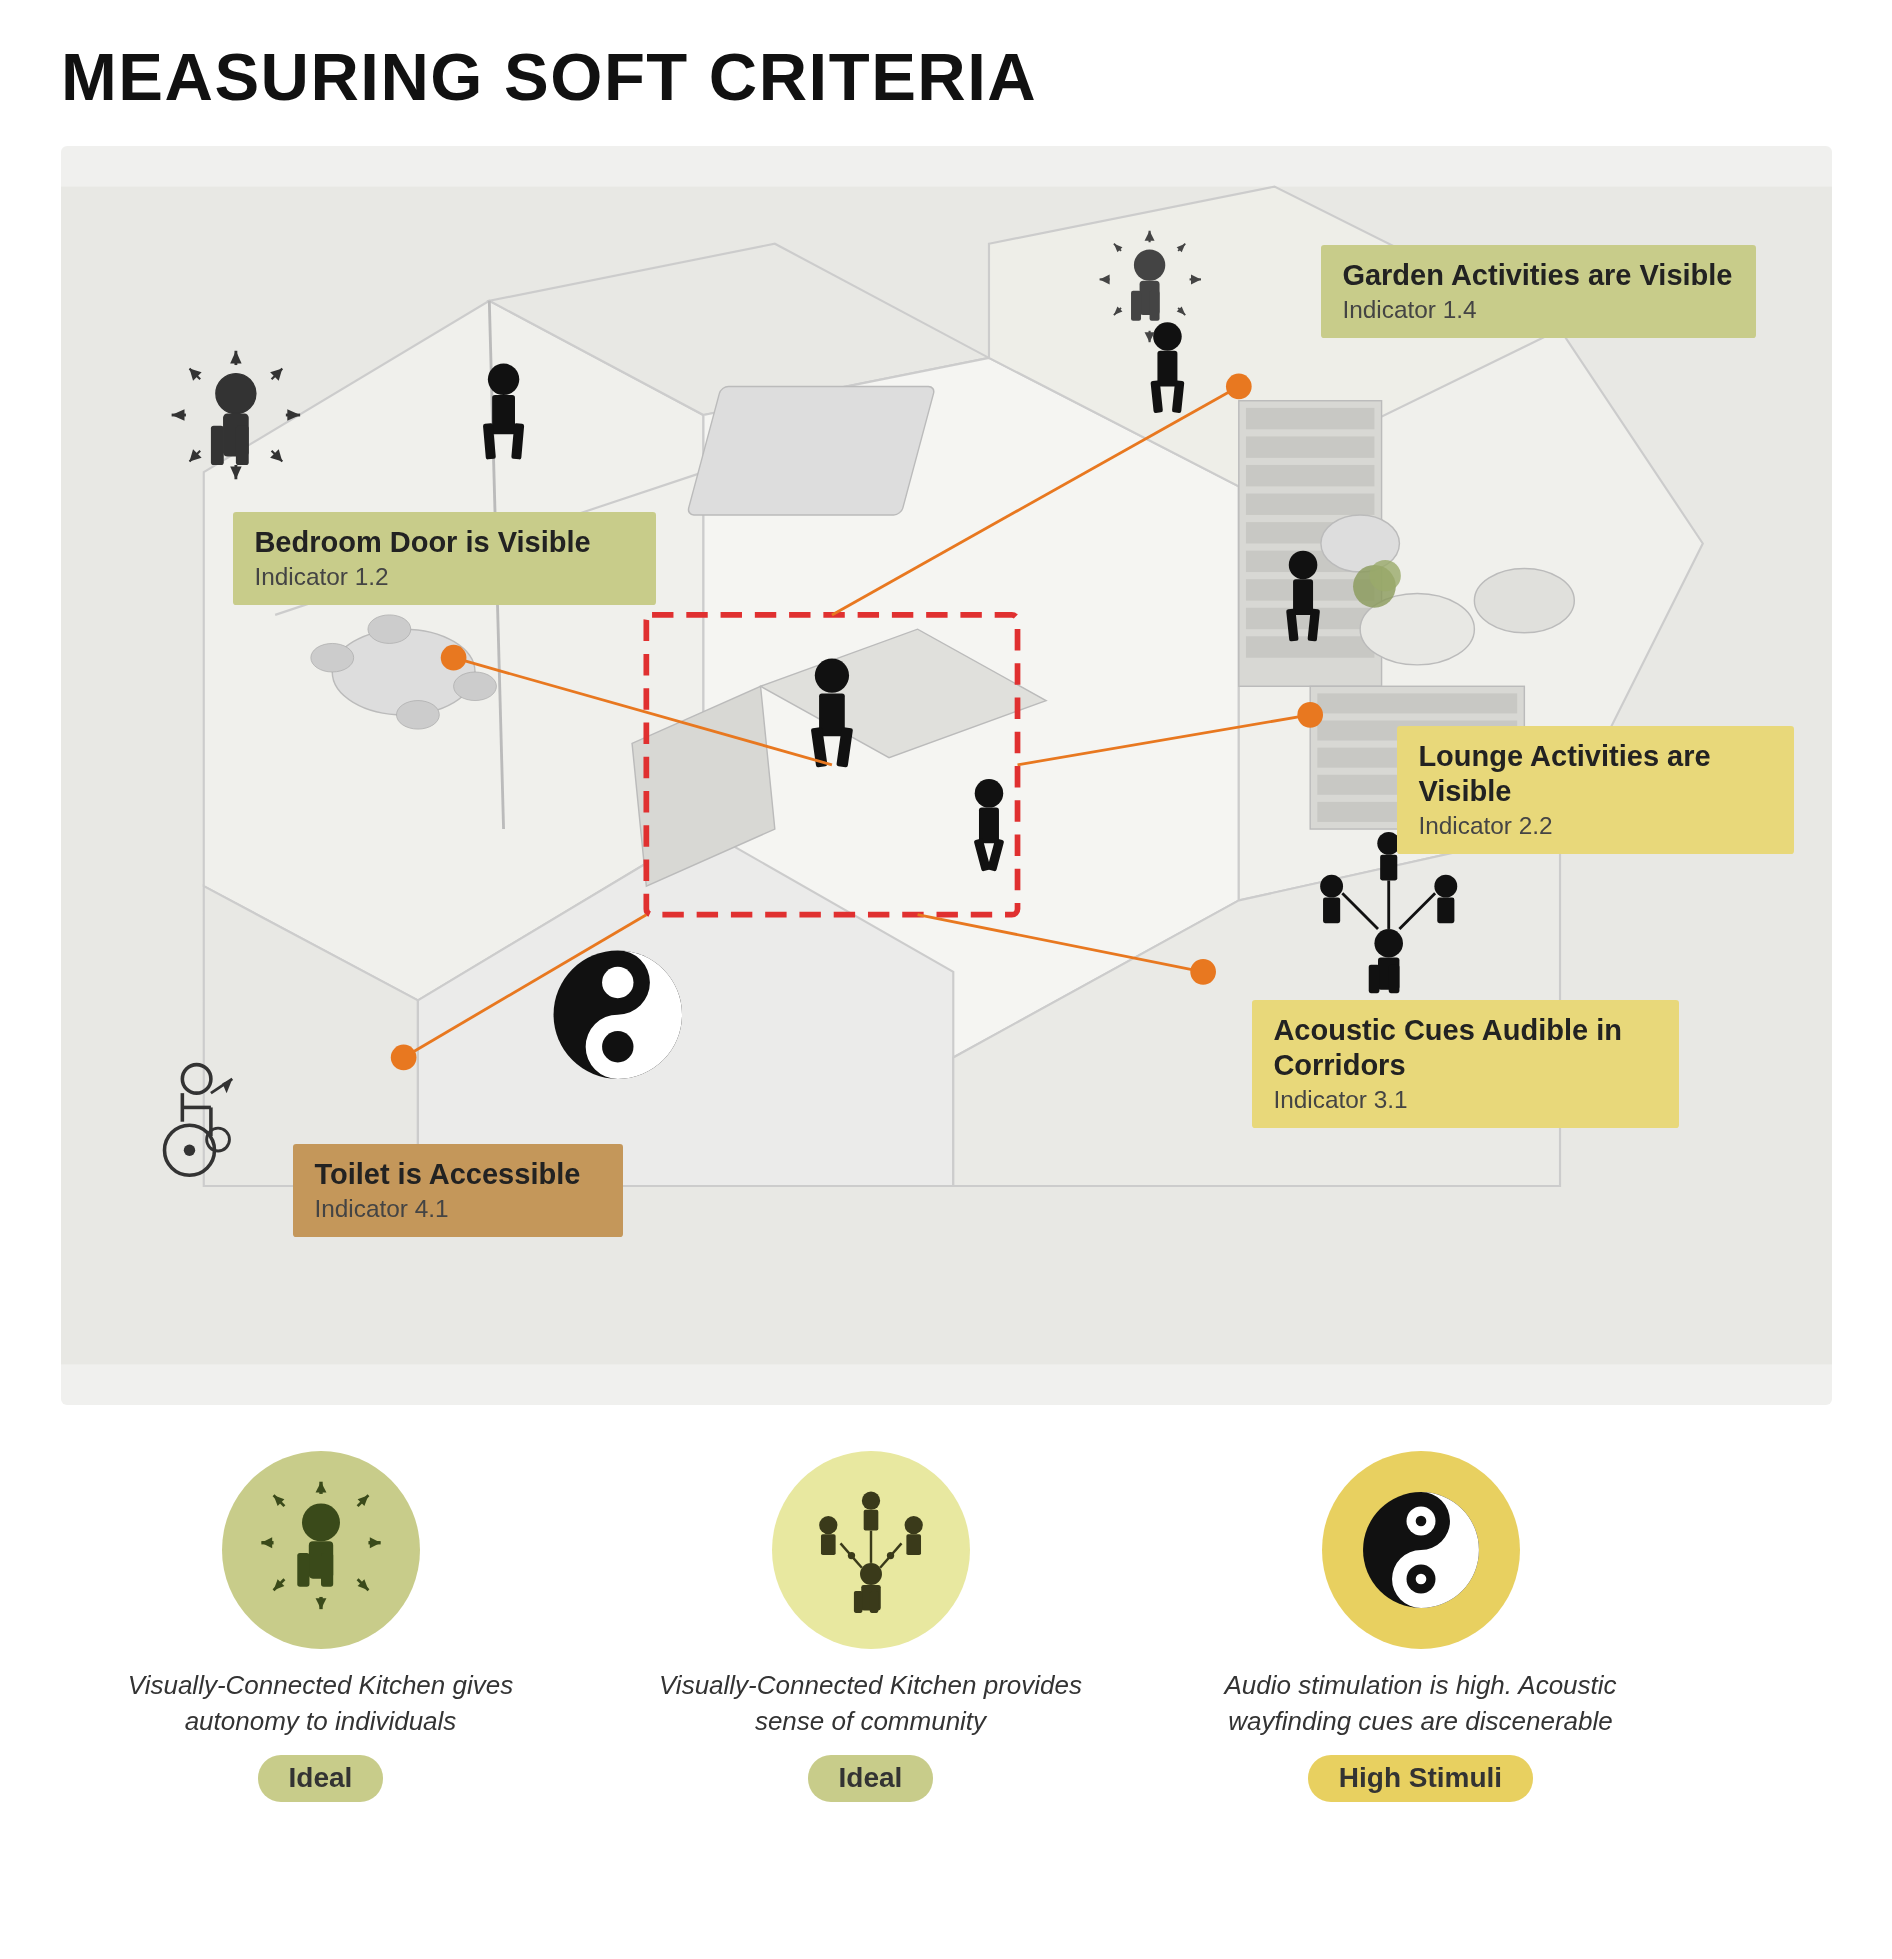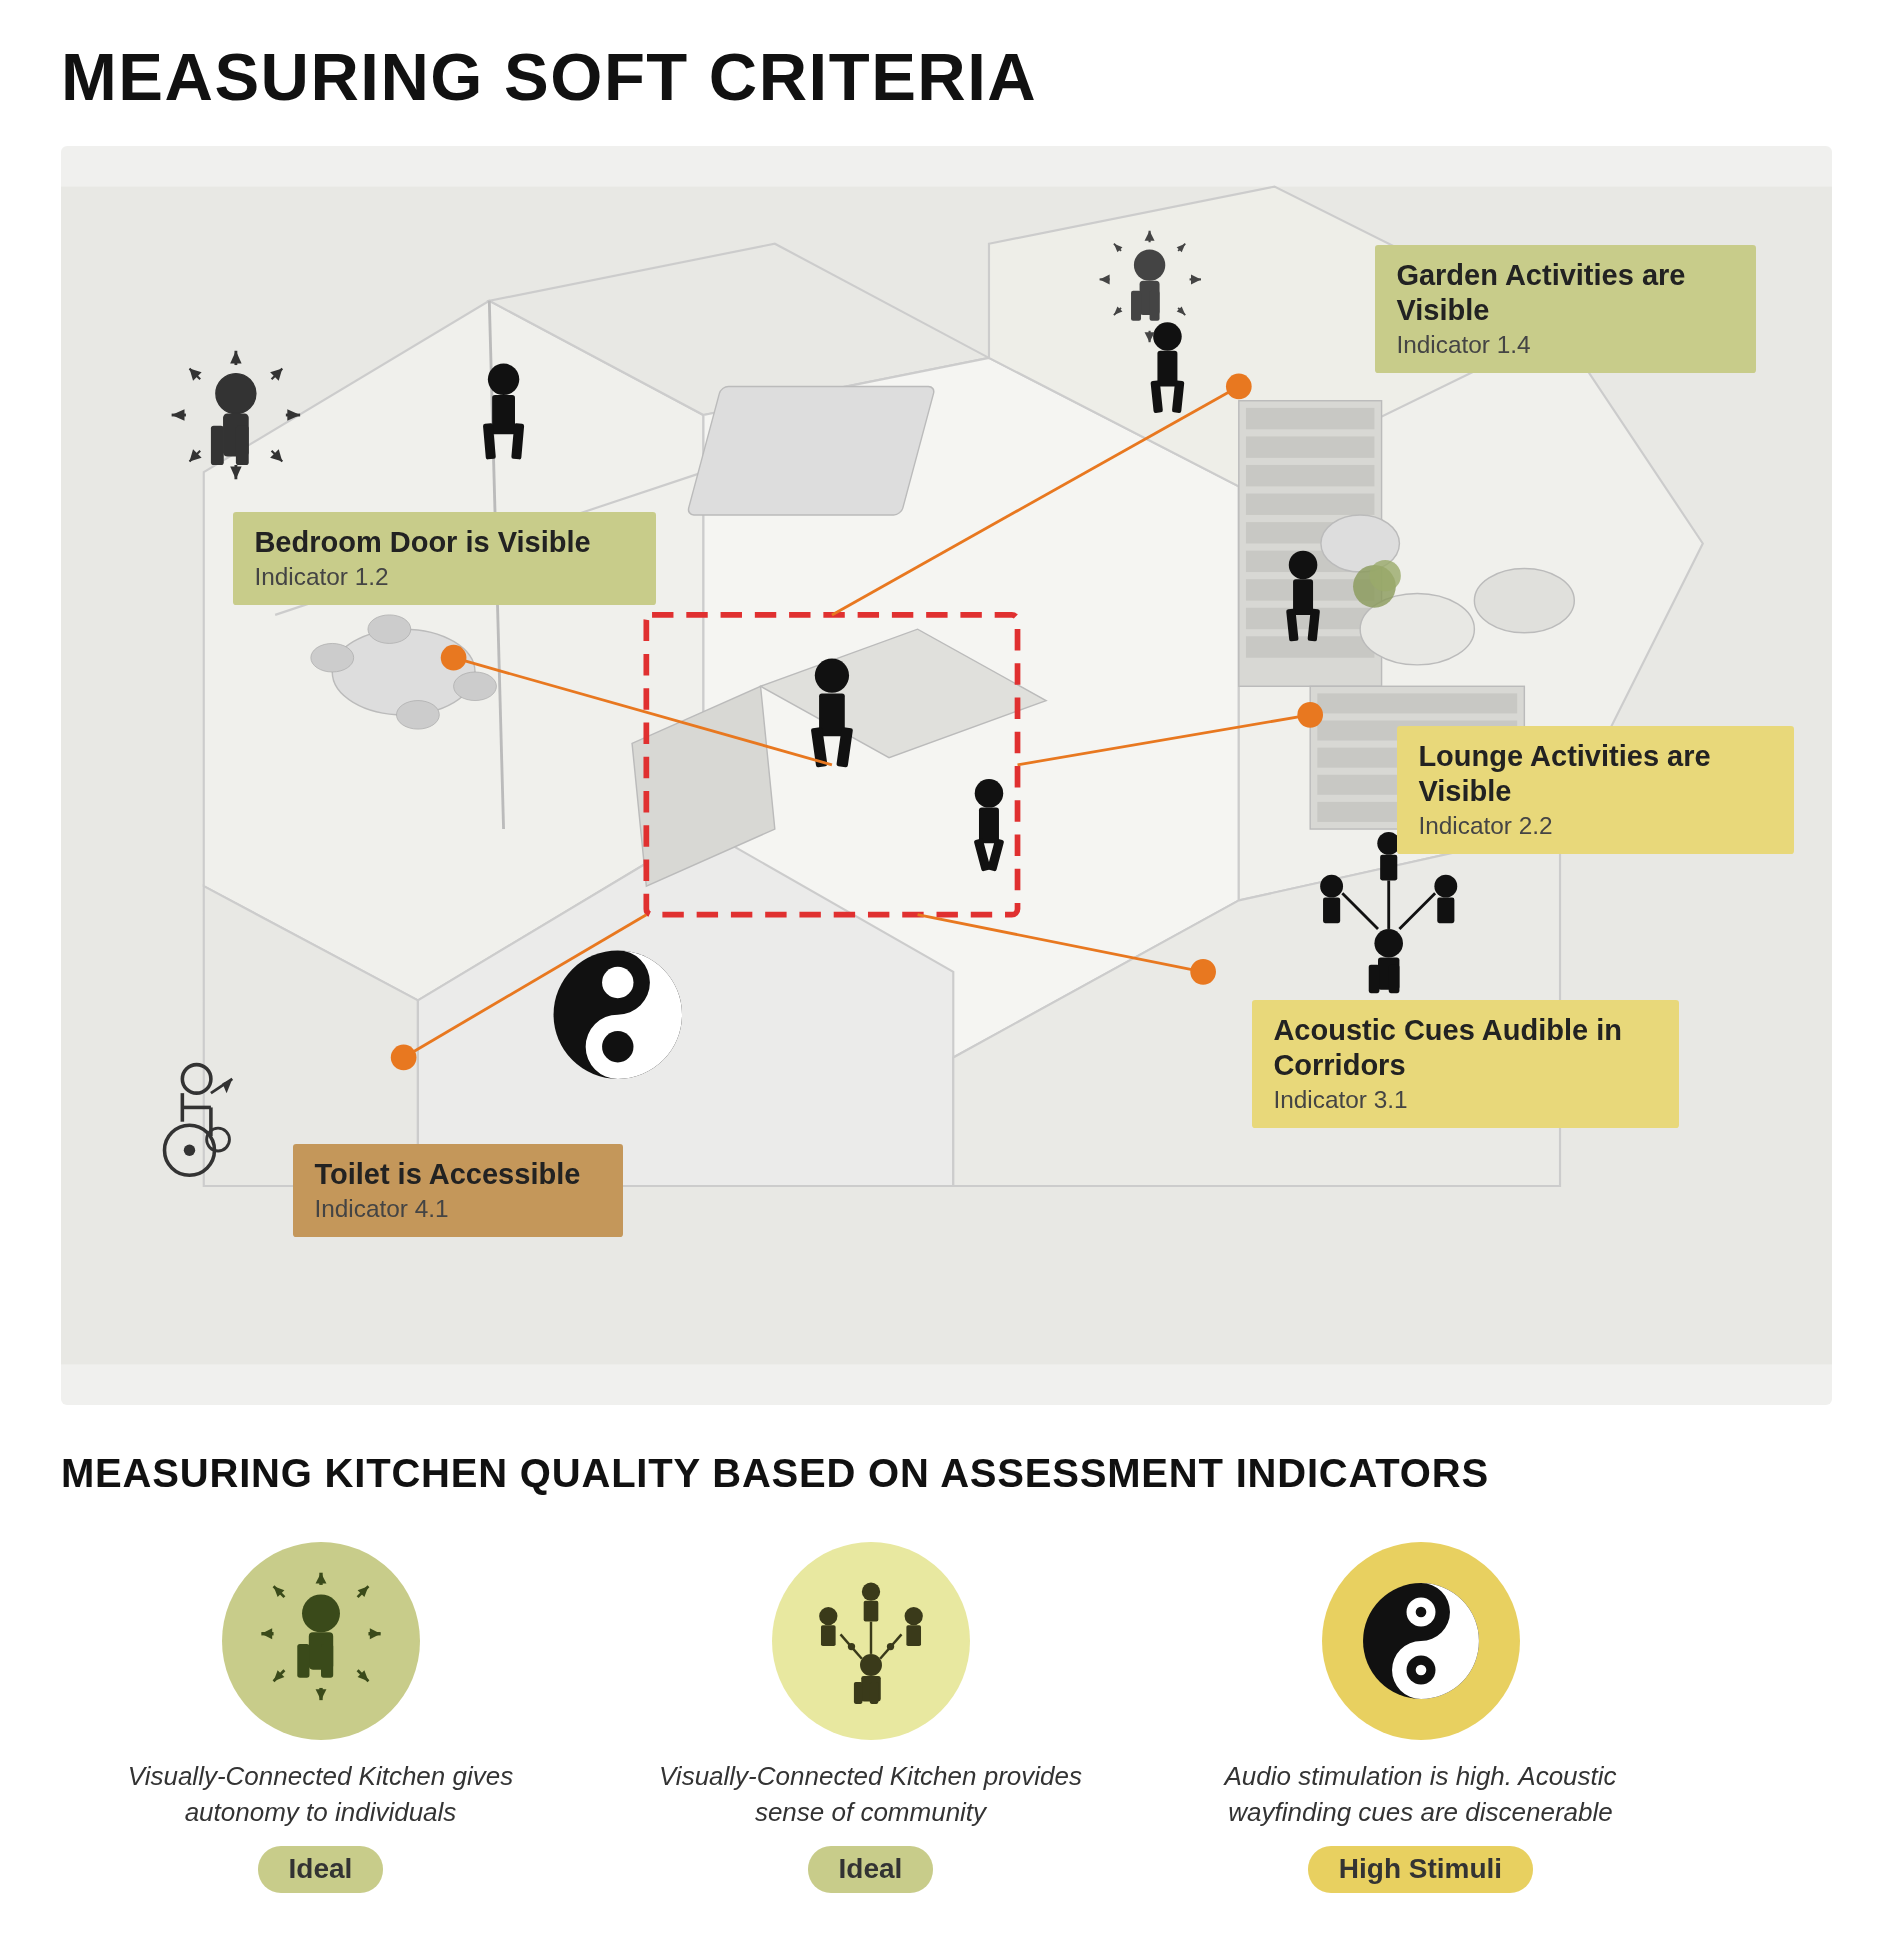--- a/index.html
+++ b/index.html
@@ -378,21 +378,21 @@
         <polygon points="110,30 96,36 102,50" fill="#333"></polygon>
       </g>
 
     </svg>
 
     <div class="annotation-box annotation-green" style="left: 172px; top: 366px; width: 423px;">
       <div class="title">Bedroom Door is Visible</div>
       <div class="subtitle">Indicator 1.2</div>
     </div>
 
-    <div class="annotation-box annotation-green" style="right: 76px; top: 99px; width: 381px;">
+    <div class="annotation-box annotation-green" style="right: 76px; top: 99px; width: 435px;">
       <div class="title">Garden Activities are Visible</div>
       <div class="subtitle">Indicator 1.4</div>
     </div>
 
     <div class="annotation-box annotation-yellow" style="right: 38px; top: 580px; width: 397px;">
       <div class="title">Lounge Activities are Visible</div>
       <div class="subtitle">Indicator 2.2</div>
     </div>
 
     <div class="annotation-box annotation-yellow" style="right: 153px; top: 854px; width: 427px;">
@@ -401,21 +401,20 @@
     </div>
 
     <div class="annotation-box annotation-brown" style="left: 232px; top: 954px; width: 330px; margin-top: 44px;">
       <div class="title">Toilet is Accessible</div>
       <div class="subtitle">Indicator 4.1</div>
     </div>
 
   </div>
 
   <div class="bottom-section">
-    <h2 class="section-subtitle">MEASURING KITCHEN QUALITY BASED ON ASSESSMENT INDICATORS</h2>
 
     <div class="indicators-row">
 
       <div class="indicator-item">
         <div class="indicator-circle indicator-circle-green">
           <svg width="122" height="137" viewBox="0 0 180 200">
 
             <circle cx="90" cy="60" r="28" fill="#3a4a1a"></circle>
             <rect x="72" y="88" width="36" height="55" rx="6" fill="#3a4a1a"></rect>
             <rect x="55" y="105" width="18" height="50" rx="4" fill="#3a4a1a"></rect>

